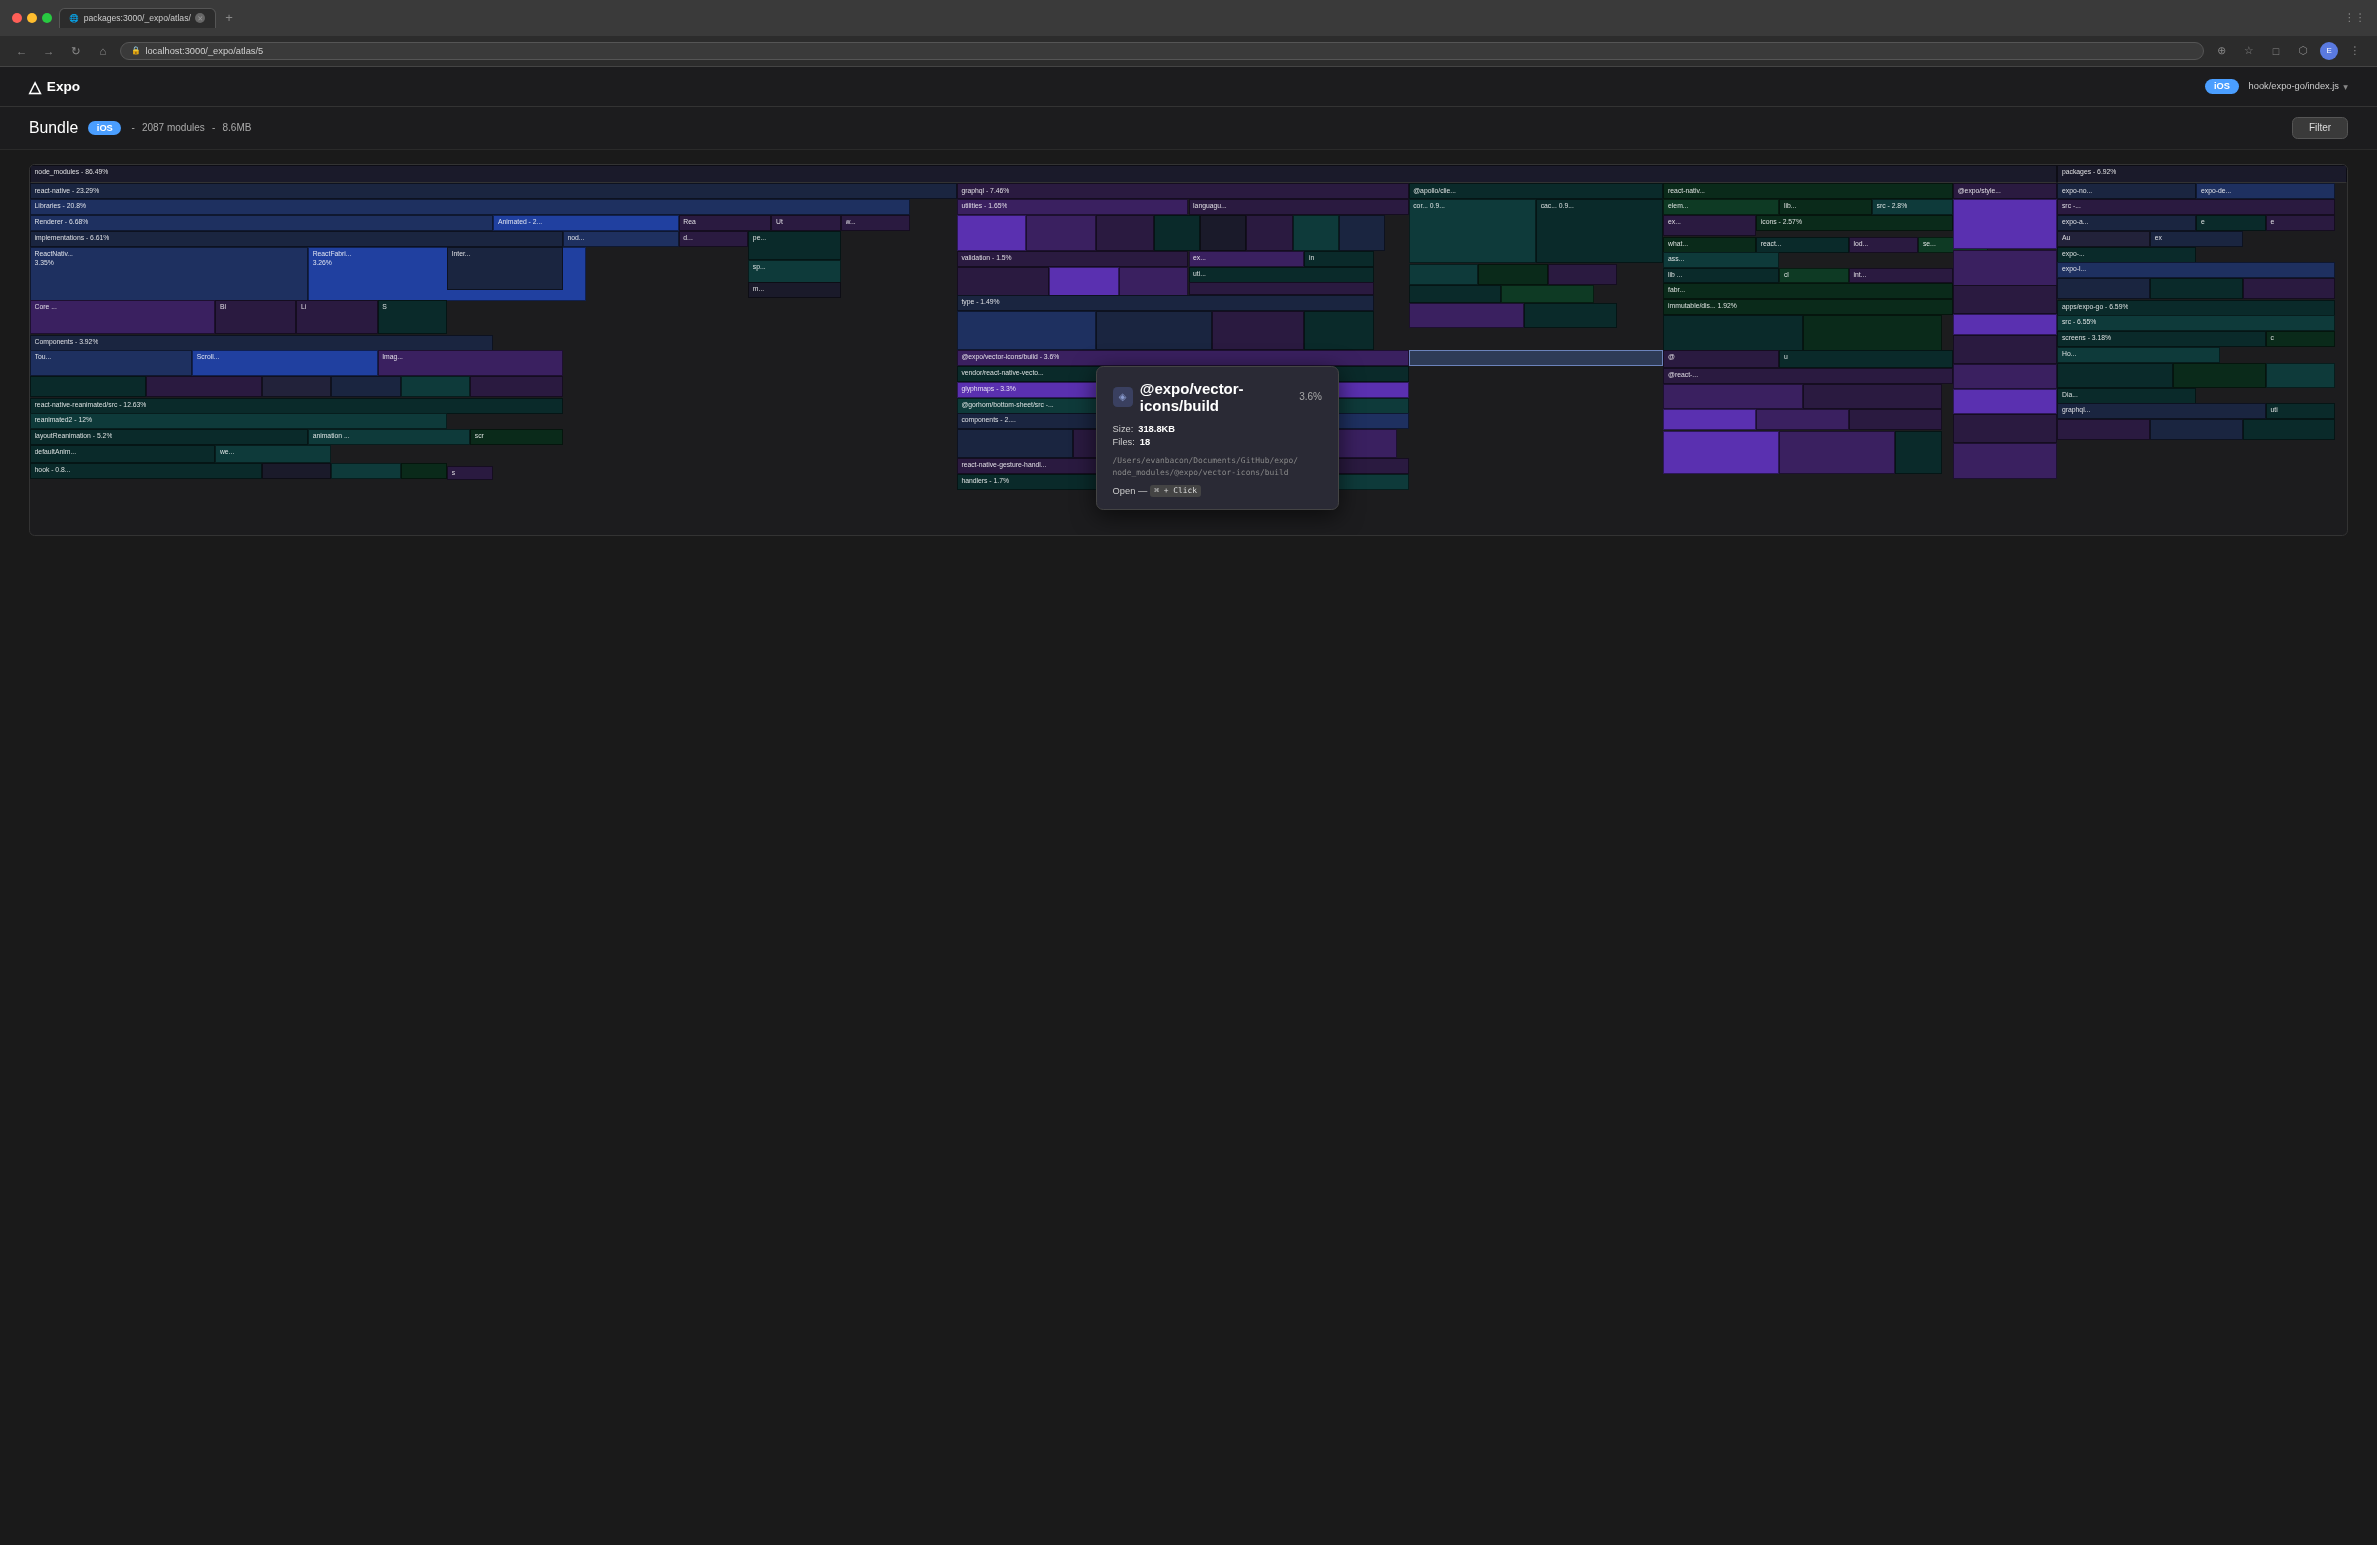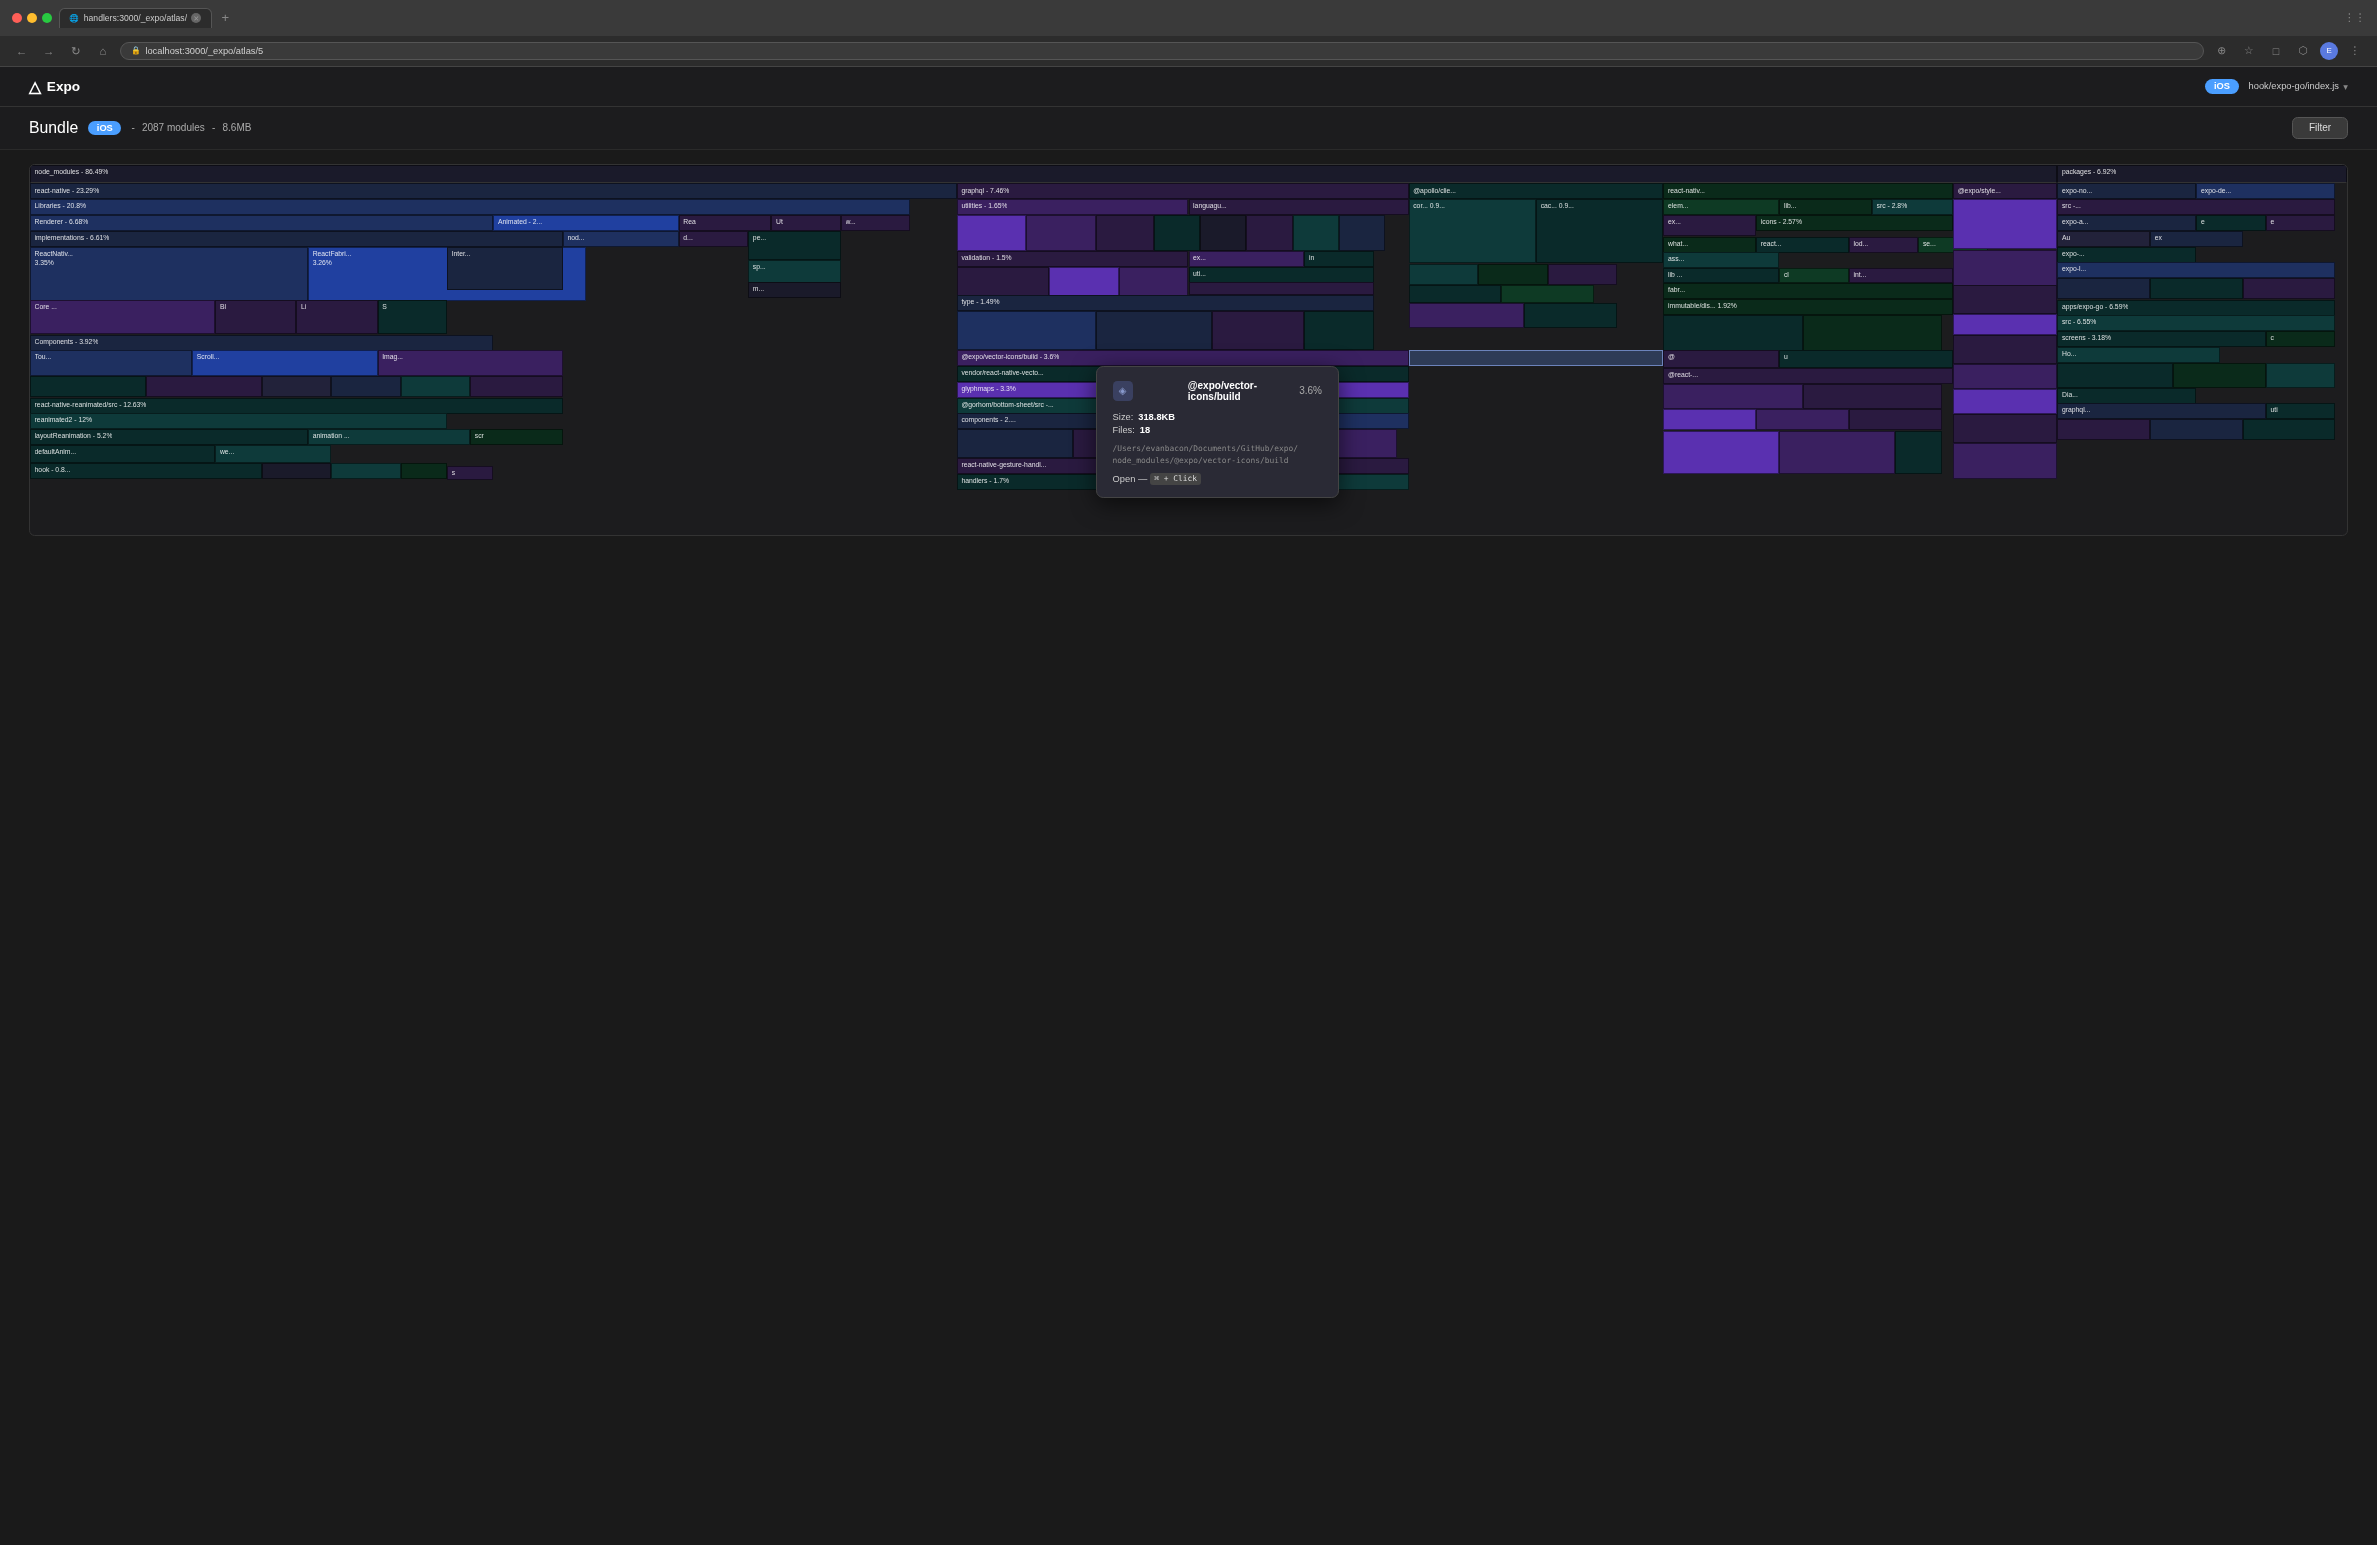--- a/index.html
+++ b/index.html
@@ -271,25 +271,24 @@
       width: 20px;
       height: 20px;
       background: #3a4060;
       border-radius: 4.3px;
       display: flex;
       align-items: center;
       justify-content: center;
       font-size: 10px;
     }
     .tooltip-name {
-      font-size: 10px;
+      font-size: 15px;
       font-weight: 600;
       color: #fff;
       flex: 1;
-      margin-left: 48px;
     }
     .tooltip-pct {
       font-size: 10px;
       color: #aaa;
     }
     .tooltip-row {
       display: flex;
       gap: 5px;
       margin-bottom: 3.6px;
       font-size: 9.3px;
@@ -352,21 +351,21 @@
 <div class="browser-chrome">
   <div class="browser-titlebar">
     <div class="traffic-lights">
       <div class="traffic-light tl-red"></div>
       <div class="traffic-light tl-yellow"></div>
       <div class="traffic-light tl-green"></div>
     </div>
     <div class="tab-bar">
       <div class="tab">
         <span style="font-size:7.9px; color:#999;">🌐</span>
-        <span style="font-size:8.6px; max-width:129px; overflow:hidden; text-overflow:ellipsis; white-space:nowrap;">handlers:3000/_expo/atlas/</span>
+        <span style="font-size:8.6px; max-width:129px; overflow:hidden; text-overflow:ellipsis; white-space:nowrap;">packages:3000/_expo/atlas/</span>
         <div class="close-btn">✕</div>
       </div>
       <button class="new-tab-btn">+</button>
     </div>
     <div class="toolbar-icons">
       <div class="toolbar-icon">⋮⋮</div>
     </div>
   </div>
 
   <div class="browser-addressbar">

